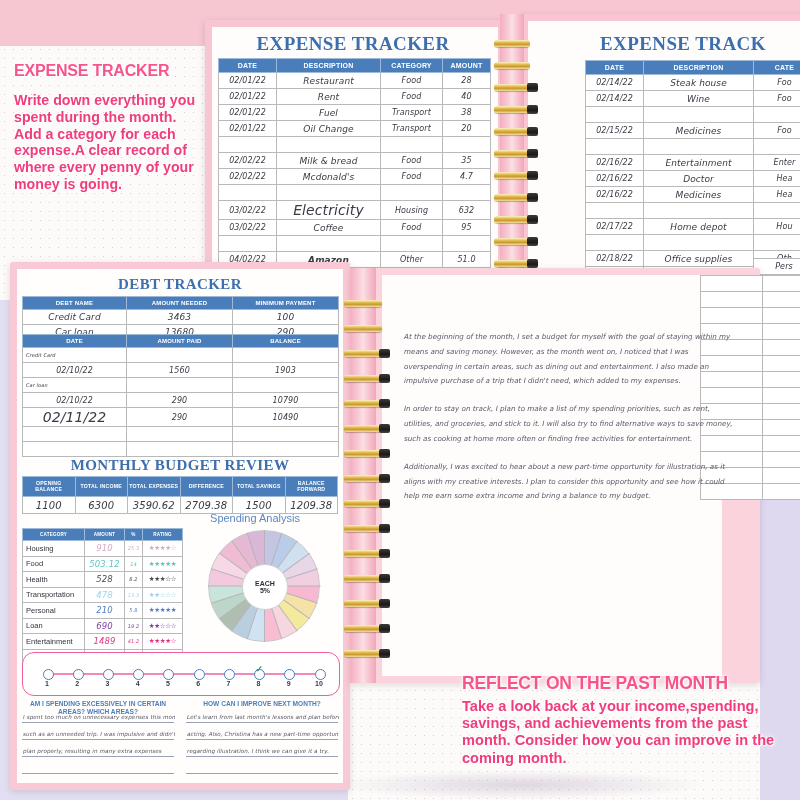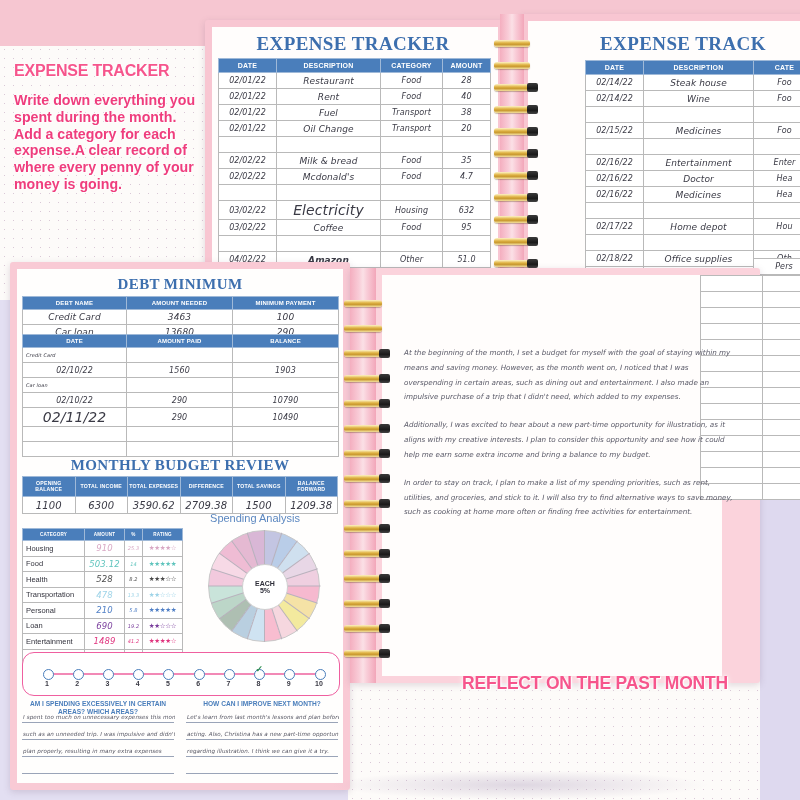--- a/index.html
+++ b/index.html
@@ -329,21 +329,21 @@
       <div class="ring" style="left: 494px; top: 238px; width: 36px;"></div>
       <div class="ring-tip" style="left: 527px; top: 237px;"></div>
       <div class="ring" style="left: 494px; top: 260px; width: 36px;"></div>
       <div class="ring-tip" style="left: 527px; top: 259px;"></div>
     </div>
 
   <div class="nb" style="left:10px;top:262px;width:340px;height:528px;background:#f9cad5;border-radius:3px;">
     <div class="nb-page" style="position:absolute;left:7px;top:7px;width:326px;height:514px;background:#fffefd;"></div>
   </div>
 
-  <div class="title-blue" style="position:absolute;left:20px;top:276px;width:320px;font-size:15px;">DEBT MINIMUM</div>
+  <div class="title-blue" style="position:absolute;left:20px;top:276px;width:320px;font-size:15px;">DEBT TRACKER</div>
 
   <table class="tbl" id="tbl-debt-sum" style="position:absolute;left:22px;top:296px;width:316px;font-size:6.5px;">
     <colgroup>
         <col style="width:104px">
         <col style="width:106px">
         <col style="width:106px">
       </colgroup>
     <thead>
         <tr>
           <th style="height: 10px; font-size: 6px;">DEBT NAME</th>
@@ -657,24 +657,24 @@
           <td style="height: 13px; font-size: 6px;"></td>
           <td style="height: 13px; font-size: 6px;"></td>
         </tr>
         <tr>
           <td style="height: 13px; font-size: 6px;"></td>
           <td style="height: 13px; font-size: 6px;"></td>
         </tr>
       </tbody>
   </table>
 
-  <div class="journal" id="journal" style="left:404px;top:330px;width:330px;font-size:7.2px;margin-top:16px;">
+  <div class="journal" id="journal" style="left:404px;top:330px;width:330px;font-size:7.2px;">
       <p>At the beginning of the month, I set a budget for myself with the goal of staying within my means and saving money. However, as the month went on, I noticed that I was overspending in certain areas, such as dining out and entertainment. I also made an impulsive purchase of a trip that I didn't need, which added to my expenses.</p>
+      <p>In order to stay on track, I plan to make a list of my spending priorities, such as rent, utilities, and groceries, and stick to it. I will also try to find alternative ways to save money, such as cooking at home more often or finding free activities for entertainment.</p>
       <p>Additionally, I was excited to hear about a new part-time opportunity for illustration, as it aligns with my creative interests. I plan to consider this opportunity and see how it could help me earn some extra income and bring a balance to my budget.</p>
-      <p>In order to stay on track, I plan to make a list of my spending priorities, such as rent, utilities, and groceries, and stick to it. I will also try to find alternative ways to save money, such as cooking at home more often or finding free activities for entertainment.</p>
     </div>
 
   <div class="spine" style="left:350px;top:268px;width:26px;height:415px;"></div>
   <div id="rings-bottom">
       <div class="ring" style="left: 344px; top: 300px; width: 38px;"></div>
       <div class="ring" style="left: 344px; top: 325px; width: 38px;"></div>
       <div class="ring" style="left: 344px; top: 350px; width: 38px;"></div>
       <div class="ring-tip" style="left: 379px; top: 349px;"></div>
       <div class="ring" style="left: 344px; top: 375px; width: 38px;"></div>
       <div class="ring-tip" style="left: 379px; top: 374px;"></div>
@@ -699,15 +699,16 @@
       <div class="ring" style="left: 344px; top: 625px; width: 38px;"></div>
       <div class="ring-tip" style="left: 379px; top: 624px;"></div>
       <div class="ring" style="left: 344px; top: 650px; width: 38px;"></div>
       <div class="ring-tip" style="left: 379px; top: 649px;"></div>
     </div>
 
   <div class="promo-h" style="position:absolute;left:14px;top:62px;width:200px;font-size:16px;">EXPENSE TRACKER</div>
   <div class="promo-b" style="position:absolute;left:14px;top:71px;width:192px;font-size:14.2px;margin-top:21px;">Write down everything you spent during the month. Add a category for each expense.A clear record of where every penny of your money is going.</div>
 
   <div class="promo-h" style="position:absolute;left:462px;top:673px;width:330px;font-size:17.5px;text-align:left;">REFLECT ON THE PAST  MONTH</div>
+  <div class="promo-b" style="position:absolute;left:462px;top:698px;width:330px;font-size:14.6px;">Take a look back at your income,spending, savings, and achievements from the past month. Consider how you can improve in the coming month.</div>
 
   <div style="position:absolute;left:330px;top:770px;width:380px;height:30px;background:radial-gradient(ellipse at center, rgba(150,130,170,.30), rgba(150,130,170,0) 70%);"></div>
 </div>
 
 </body></html>

